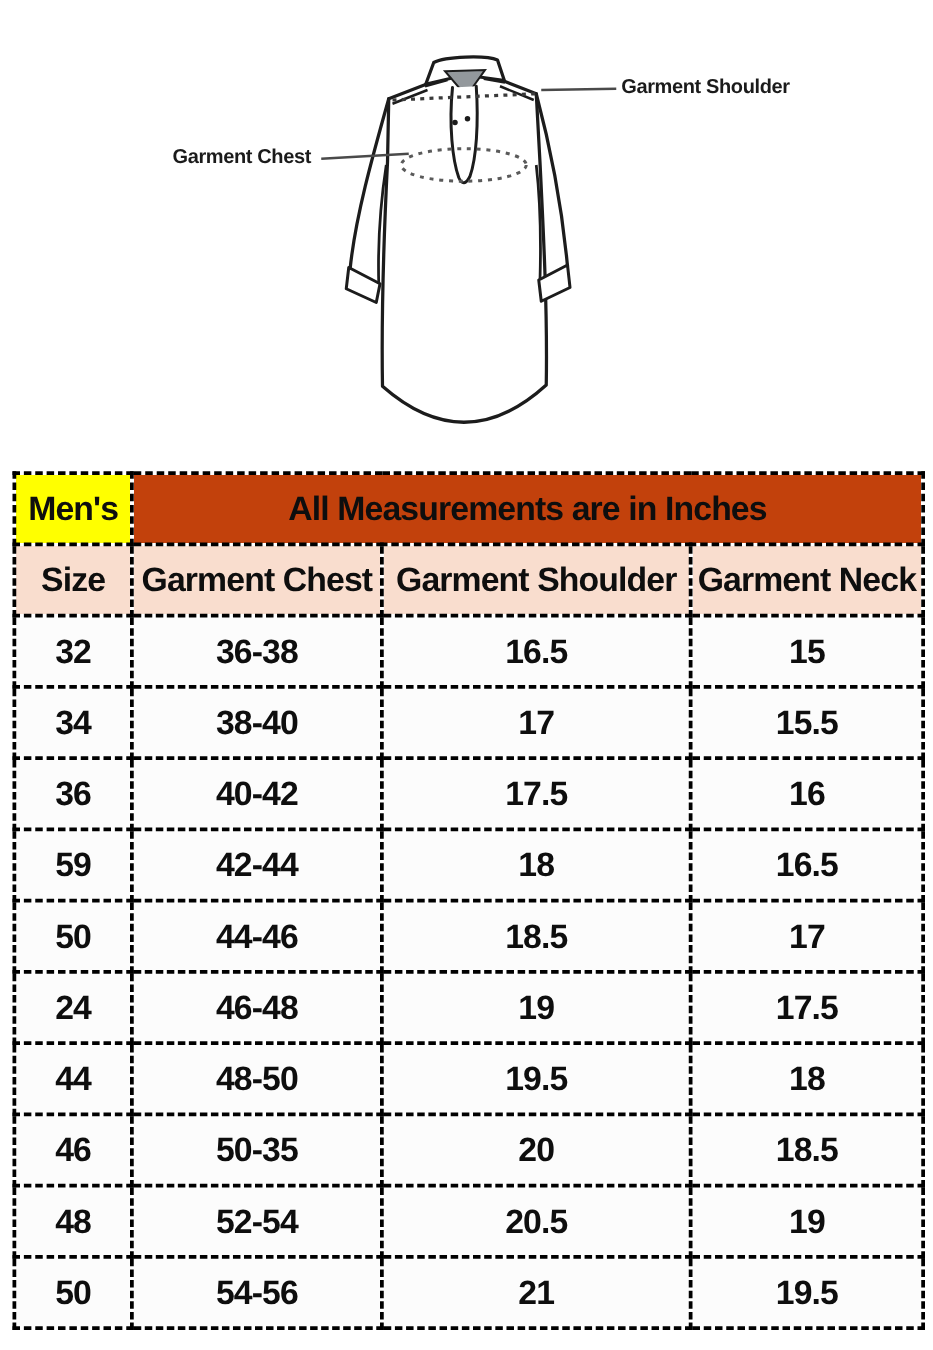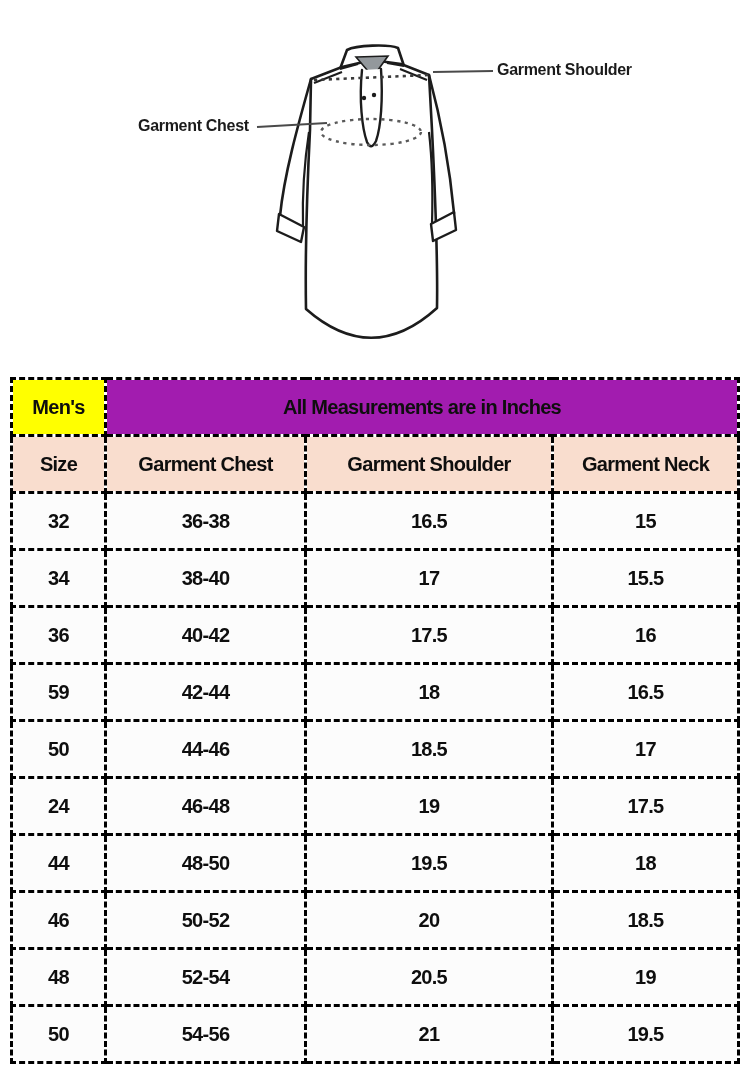--- a/index.html
+++ b/index.html
@@ -28,32 +28,32 @@
 
   
   table.size-table {
     position:absolute;
     left:10px; top:377px;
     width:727px;
     border-collapse:collapse;
     table-layout:fixed;
     text-align:center;
     font-weight:bold;
-    font-size:20px;
+    font-size:27px;
     letter-spacing:-0.7px;
     color:#0e0e0e;
   }
   .size-table td, .size-table th {
     border:3px dashed var(--border, #000);
     height:57px;
     vertical-align:middle;
     overflow:hidden;
   }
   .mens-cell   { background:var(--highlight, #ffff00); }
-  .title-cell  { background:#a21caf; }
+  .title-cell  { background:#c2410c; }
   .head-row th { background:var(--header_bg, #f9ddce); }
   .data-row td { background:#fcfcfc; }
 </style>
 </head>
 <body>
 
 <div class="illus">
   <svg width="746" height="372" viewBox="0 0 746 372">
 
     <path d="M311,79 L342,67 L372,60 L401,64 L429,75
@@ -146,21 +146,21 @@
       <td>17.5</td>
     </tr>
     <tr class="data-row">
       <td>44</td>
       <td>48-50</td>
       <td>19.5</td>
       <td>18</td>
     </tr>
     <tr class="data-row">
       <td>46</td>
-      <td>50-52</td>
+      <td>50-35</td>
       <td>20</td>
       <td>18.5</td>
     </tr>
     <tr class="data-row">
       <td>48</td>
       <td>52-54</td>
       <td>20.5</td>
       <td>19</td>
     </tr>
     <tr class="data-row">

